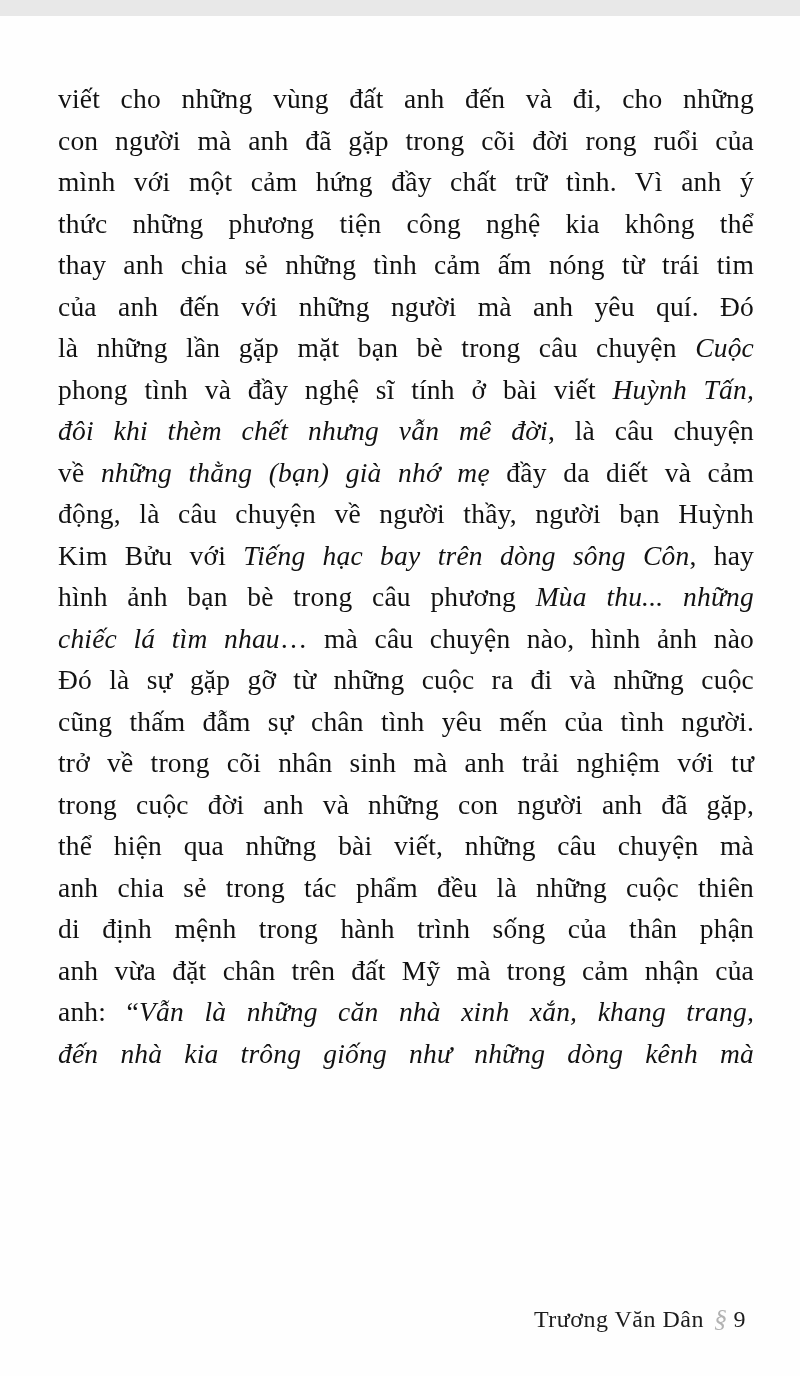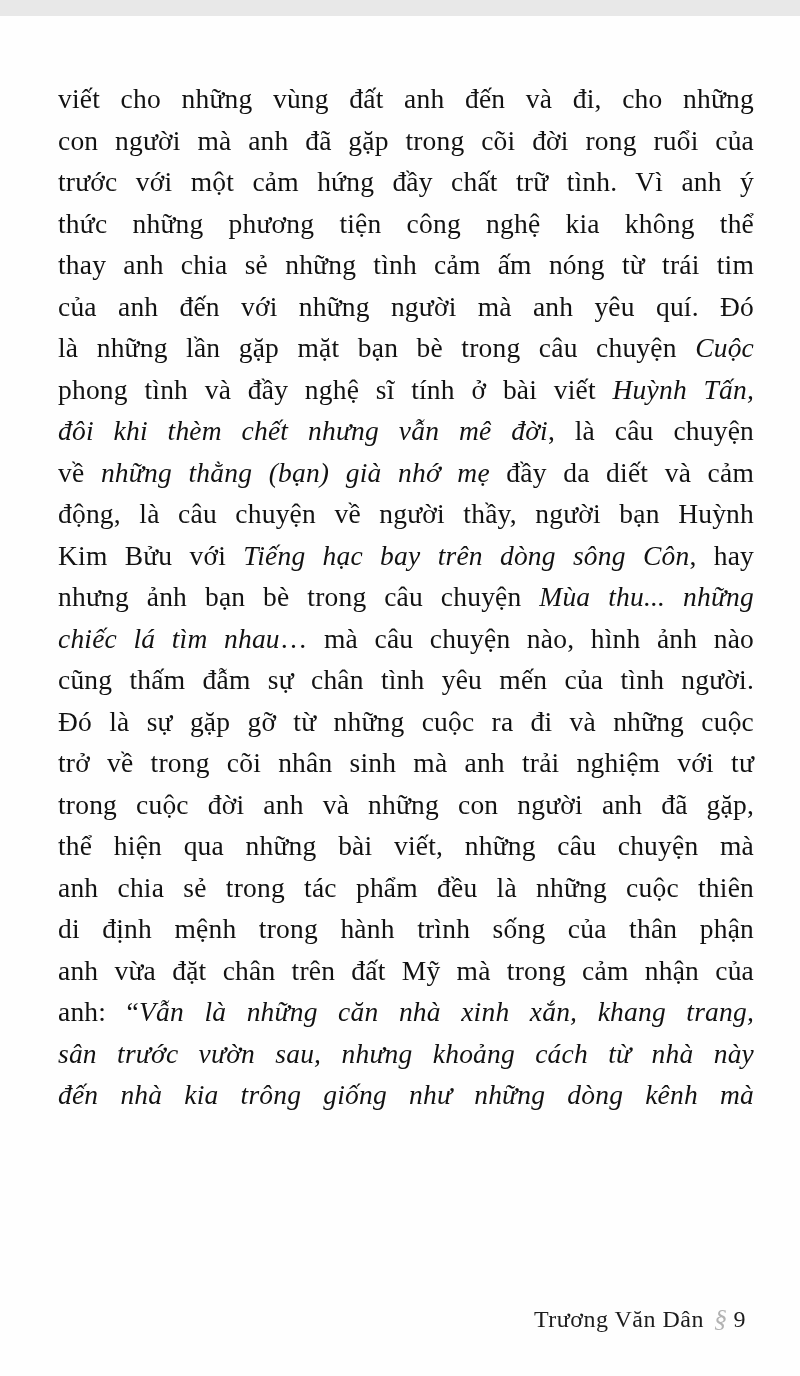--- a/index.html
+++ b/index.html
@@ -53,40 +53,39 @@
     font-size: 26px;
   }
 </style>
 </head>
 <body>
 
 <div class="page" style="background: rgb(254, 254, 254); color: rgb(18, 18, 18);">
   <div class="text-block">
       <p class="line"><span class="rm">viết cho những vùng đất anh đến và đi, cho những</span></p>
       <p class="line"><span class="rm">con người mà anh đã gặp trong cõi đời rong ruổi của</span></p>
-      <p class="line"><span class="rm">trước với một cảm hứng đầy chất trữ tình. Vì anh ý</span></p>
+      <p class="line"><span class="rm">mình với một cảm hứng đầy chất trữ tình. Vì anh ý</span></p>
       <p class="line"><span class="rm">thức những phương tiện công nghệ kia không thể</span></p>
       <p class="line"><span class="rm">thay anh chia sẻ những tình cảm ấm nóng từ trái tim</span></p>
       <p class="line"><span class="rm">của anh đến với những người mà anh yêu quí. Đó</span></p>
       <p class="line"><span class="rm">là những lần gặp mặt bạn bè trong câu chuyện </span><span class="it">Cuộc</span></p>
       <p class="line"><span class="rm">phong tình và đầy nghệ sĩ tính ở bài viết </span><span class="it">Huỳnh Tấn,</span></p>
       <p class="line"><span class="it">đôi khi thèm chết nhưng vẫn mê đời</span><span class="rm">, là câu chuyện</span></p>
       <p class="line"><span class="rm">về </span><span class="it">những thằng (bạn) già nhớ mẹ</span><span class="rm"> đầy da diết và cảm</span></p>
       <p class="line"><span class="rm">động, là câu chuyện về người thầy, người bạn Huỳnh</span></p>
       <p class="line"><span class="rm">Kim Bửu với </span><span class="it">Tiếng hạc bay trên dòng sông Côn</span><span class="rm">, hay</span></p>
-      <p class="line"><span class="rm">nhưng ảnh bạn bè trong câu chuyện </span><span class="it">Mùa thu... những</span></p>
+      <p class="line"><span class="rm">hình ảnh bạn bè trong câu phương </span><span class="it">Mùa thu... những</span></p>
       <p class="line"><span class="it">chiếc lá tìm nhau</span><span class="rm">… mà câu chuyện nào, hình ảnh nào</span></p>
+      <p class="line"><span class="rm">Đó là sự gặp gỡ từ những cuộc ra đi và những cuộc</span></p>
       <p class="line"><span class="rm">cũng thấm đẫm sự chân tình yêu mến của tình người.</span></p>
-      <p class="line"><span class="rm">Đó là sự gặp gỡ từ những cuộc ra đi và những cuộc</span></p>
       <p class="line"><span class="rm">trở về trong cõi nhân sinh mà anh trải nghiệm với tư</span></p>
       <p class="line"><span class="rm">trong cuộc đời anh và những con người anh đã gặp,</span></p>
       <p class="line"><span class="rm">thể hiện qua những bài viết, những câu chuyện mà</span></p>
       <p class="line"><span class="rm">anh chia sẻ trong tác phẩm đều là những cuộc thiên</span></p>
       <p class="line"><span class="rm">di định mệnh trong hành trình sống của thân phận</span></p>
       <p class="line"><span class="rm">anh vừa đặt chân trên đất Mỹ mà trong cảm nhận của</span></p>
       <p class="line"><span class="rm">anh: “</span><span class="it">Vẫn là những căn nhà xinh xắn, khang trang,</span></p>
-      <p class="line"><span class="it">sân trước vườn sau, nhưng khoảng cách từ nhà này</span></p>
       <p class="line"><span class="it">đến nhà kia trông giống như những dòng kênh mà</span></p>
     </div>
   <div class="footer">
     <span>Trương Văn Dân</span><span class="orn" style="color: rgb(178, 178, 178);">§</span><span>9</span>
   </div>
 </div>
 
 </body></html>

